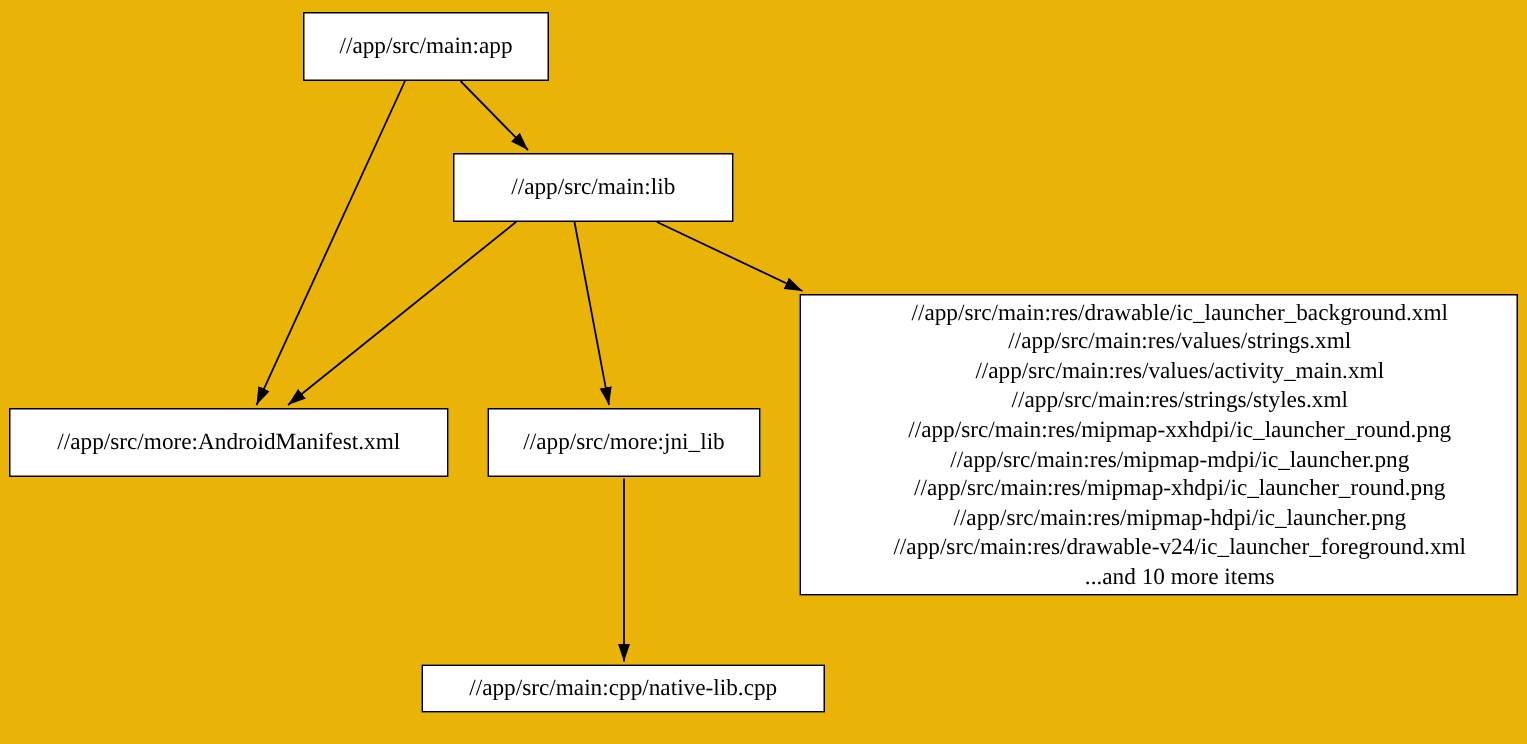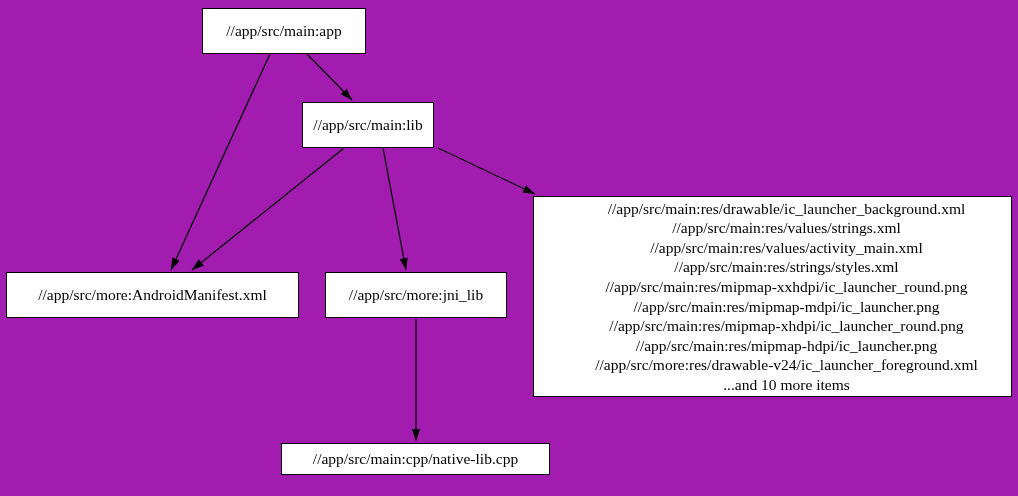--- a/index.html
+++ b/index.html
@@ -4,21 +4,21 @@
 <style>
   html, body {
     margin: 0;
     padding: 0;
     background: #ffffff;
   }
   #canvas {
     position: relative;
     width: 1018px;
     height: 496px;
-    background: #a21caf;
+    background: #eab308;
     font-family: "Liberation Serif", "DejaVu Serif", serif;
     color: #000000;
     overflow: hidden;
   }
   #edge-layer {
     position: absolute;
     left: 0;
     top: 0;
     width: 1018px;
     height: 496px;
@@ -34,21 +34,21 @@
     text-align: center;
     font-size: 15.5px;
     white-space: nowrap;
   }
   .node.multiline {
     flex-direction: column;
     justify-content: center;
     line-height: 19.6px;
   }
   #node-app            { left: 202px; top: 8px;   width: 164px; height: 46px; }
-  #node-lib            { left: 302px; top: 102px; width: 132px; height: 46px; }
+  #node-lib            { left: 302px; top: 102px; width: 187px; height: 46px; }
   #node-manifest       { left: 6px;   top: 272px; width: 293px; height: 46px; }
   #node-jni-lib        { left: 325px; top: 272px; width: 182px; height: 46px; }
   #node-res-files      { left: 533px; top: 196px; width: 479px; height: 201px; padding-left: 28px; }
   #node-native-lib     { left: 281px; top: 443px; width: 269px; height: 32px; }
   .edge {
     stroke: #000000;
     stroke-width: 1.2;
     fill: none;
   }
 </style>
@@ -89,21 +89,21 @@
 
   <div class="node multiline" id="node-res-files">
     <div>//app/src/main:res/drawable/ic_launcher_background.xml</div>
     <div>//app/src/main:res/values/strings.xml</div>
     <div>//app/src/main:res/values/activity_main.xml</div>
     <div>//app/src/main:res/strings/styles.xml</div>
     <div>//app/src/main:res/mipmap-xxhdpi/ic_launcher_round.png</div>
     <div>//app/src/main:res/mipmap-mdpi/ic_launcher.png</div>
     <div>//app/src/main:res/mipmap-xhdpi/ic_launcher_round.png</div>
     <div>//app/src/main:res/mipmap-hdpi/ic_launcher.png</div>
-    <div>//app/src/more:res/drawable-v24/ic_launcher_foreground.xml</div>
+    <div>//app/src/main:res/drawable-v24/ic_launcher_foreground.xml</div>
     <div>...and 10 more items</div>
   </div>
 
   <div class="node" id="node-native-lib">
     <span>//app/src/main:cpp/native-lib.cpp</span>
   </div>
 
 </div>
 
 </body></html>

